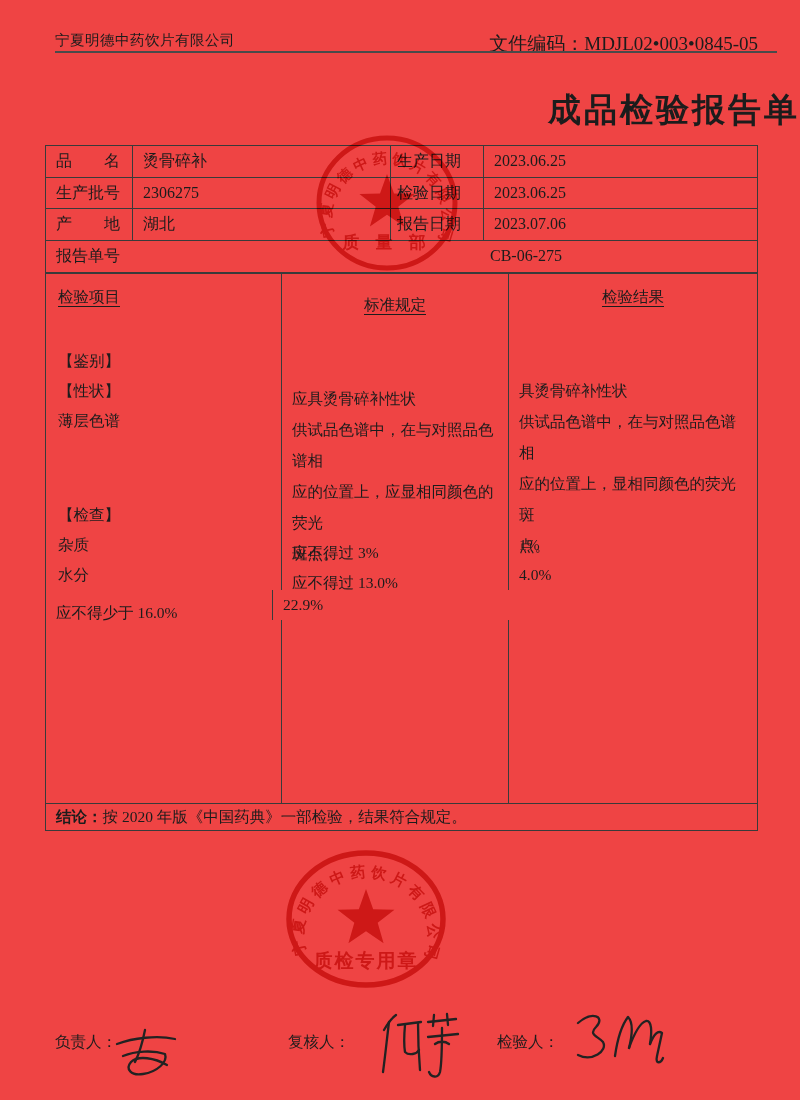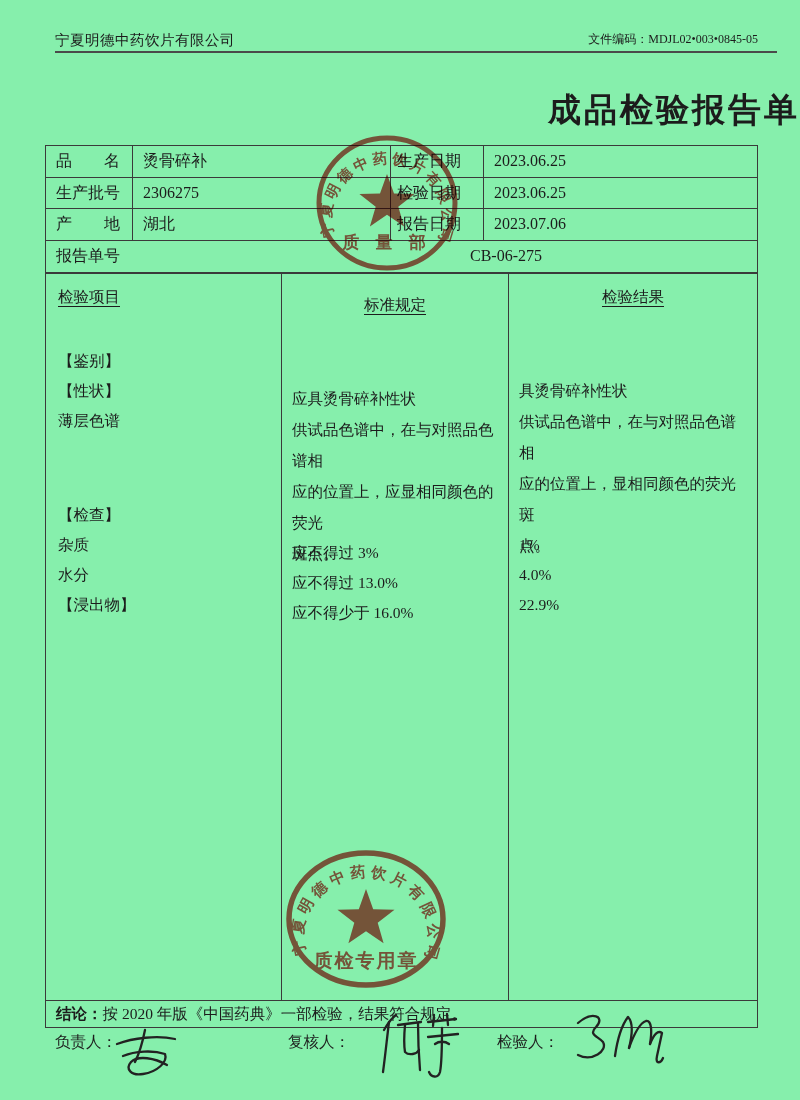--- a/index.html
+++ b/index.html
@@ -1,42 +1,42 @@
 <!DOCTYPE html>
 <html><head>
 <meta charset="utf-8">
 <style>
   * { margin:0; padding:0; box-sizing:border-box; }
   html,body { background:#888; }
   .page {
     position:relative; width:800px; height:1100px; margin:0 auto;
-    background:#86efac; overflow:hidden;
+    background:#ef4444; overflow:hidden;
     font-family:"Liberation Serif","DejaVu Serif",serif;
     color:#1c1c1c;
   }
   
   .hdr-company { position:absolute; left:55px; top:31px; font-size:14.5px; letter-spacing:.5px; }
-  .hdr-code    { position:absolute; right:42px; top:31px; font-size:12px;text-align:right; }
+  .hdr-code    { position:absolute; right:42px; top:31px; font-size:19px;text-align:right; }
   .hdr-rule    { position:absolute; left:55px; top:51px; width:722px; height:2px; background:#4a4a4a; }
   
   .doc-title { position:absolute; left:0; top:88px; width:100%; text-align:right;
                font-size:33px; font-weight:bold; letter-spacing:3px; }
   
   .itable { position:absolute; left:45px; top:145px; width:713px; height:128px;
             border:1.5px solid #3a3a3a; display:flex; flex-direction:column; font-size:16px; }
   .irow  { display:flex; height:32px; line-height:29px; border-bottom:1.5px solid #3a3a3a; }
   .irow:last-child { border-bottom:none; }
   .ic1 { width:87px;  border-right:1.5px solid #3a3a3a; padding-left:10px; }
   .ic2 { width:258px; border-right:1.5px solid #3a3a3a; padding-left:10px; }
   .ic3 { width:93px;  border-right:1.5px solid #3a3a3a; padding-left:6px; }
   .ic4 { flex:1; padding-left:10px; }
   .jlabel { display:inline-block; width:64px; text-align:justify; text-align-last:justify; }
   .merged { padding-left:350px; }
   
-  .mtable { position:absolute; left:45px; top:273px; width:713px; height:755px;
+  .mtable { position:absolute; left:45px; top:273px; width:713px; height:558px;
             border:1.5px solid #3a3a3a; display:flex; flex-direction:column; font-size:15.5px; }
   .mrow { display:flex; }
   .mc1 { width:236px; border-right:1.5px solid #3a3a3a; padding-left:12px; }
   .mc2 { width:227px; border-right:1.5px solid #3a3a3a; padding:8px 10px; }
   .mc3 { flex:1; padding:0 10px; }
   .h40 { height:40px; line-height:46px; }
   .h32 { height:32px; }
   .h30 { height:30px; line-height:30px; }
   .h94 { height:94px; line-height:31px; }
   .h63 { height:63px; line-height:31px; }
@@ -78,21 +78,21 @@
       <div class="ic3">检验日期</div>
       <div class="ic4">2023.06.25</div>
     </div>
     <div class="irow">
       <div class="ic1"><span class="jlabel">产地</span></div>
       <div class="ic2">湖北</div>
       <div class="ic3">报告日期</div>
       <div class="ic4">2023.07.06</div>
     </div>
     <div class="irow">
-      <div style="flex:1; padding-left:10px; display:flex;">
+      <div style="flex:1; padding-left:10px; display:flex;gap:20px;">
         <span>报告单号</span>
         <span class="merged">CB-06-275</span>
       </div>
     </div>
   </div>
 
   <div class="mtable">
     <div class="mrow h40">
       <div class="mc1"><span class="uline">检验项目</span></div>
       <div class="mc2 center"><span class="uline">标准规定</span></div>
@@ -131,21 +131,20 @@
       <div class="mc1">杂质</div>
       <div class="mc2">应不得过 3%</div>
       <div class="mc3">1%</div>
     </div>
     <div class="mrow h30">
       <div class="mc1">水分</div>
       <div class="mc2">应不得过 13.0%</div>
       <div class="mc3">4.0%</div>
     </div>
     <div class="mrow h30">
-      <div class="mc1">【浸出物】</div>
       <div class="mc2">应不得少于 16.0%</div>
       <div class="mc3">22.9%</div>
     </div>
     <div class="mrow fill">
       <div class="mc1"></div>
         <div class="mc2"></div>
         <div class="mc3"></div>
     </div>
     <div class="concl">
       <b>结论：</b><span>按 2020 年版《中国药典》一部检验，结果符合规定。</span>

